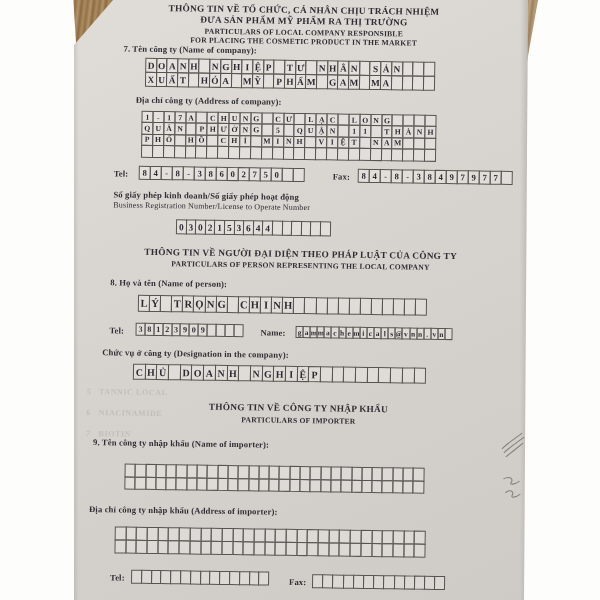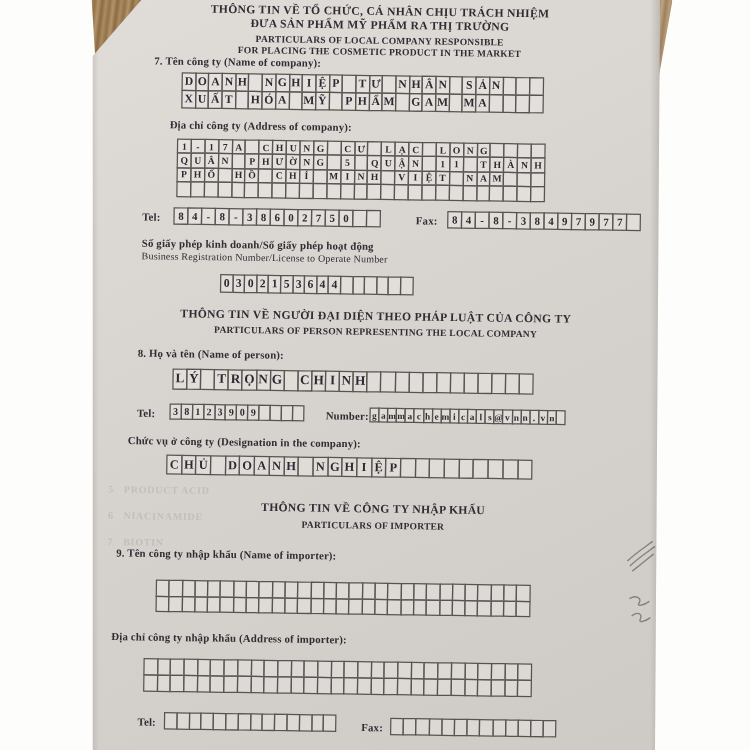--- a/index.html
+++ b/index.html
@@ -57,21 +57,21 @@
 
   <div class="wood wood-corner"></div>
   <div class="wood wood-sliver"></div>
 
   <div class="paper"></div>
 
   <div class="content">
 
     <div class="ghost" style="left:88px;top:390px;">
       <span>5</span>&nbsp;&nbsp;
-      <span>PRODUCT ACID</span>
+      <span>TANNIC LOCAL</span>
     </div>
     <div class="ghost" style="left:88px;top:411px;">
       <span>6</span>&nbsp;&nbsp;
       <span>NIACINAMIDE</span>
     </div>
     <div class="ghost" style="left:88px;top:432px;">
       <span>7</span>&nbsp;&nbsp;
       <span>BIOTIN</span>
     </div>
 
@@ -377,21 +377,21 @@
           <div class="cell">3</div>
           <div class="cell">9</div>
           <div class="cell">0</div>
           <div class="cell">9</div>
           <div class="cell"></div>
           <div class="cell"></div>
           <div class="cell"></div>
           <div class="cell"></div>
         </div>
       </div>
-    <div class="lbl" style="left:261px;top:328px;">Number:</div>
+    <div class="lbl" style="left:261px;top:328px;">Name:</div>
     <div class="grid" style="left:296px;top:326px;--cw:8.1px;--ch:12px;">
         <div class="grid-row">
           <div class="cell">g</div>
           <div class="cell">a</div>
           <div class="cell">m</div>
           <div class="cell">m</div>
           <div class="cell">a</div>
           <div class="cell">c</div>
           <div class="cell">h</div>
           <div class="cell">e</div>

